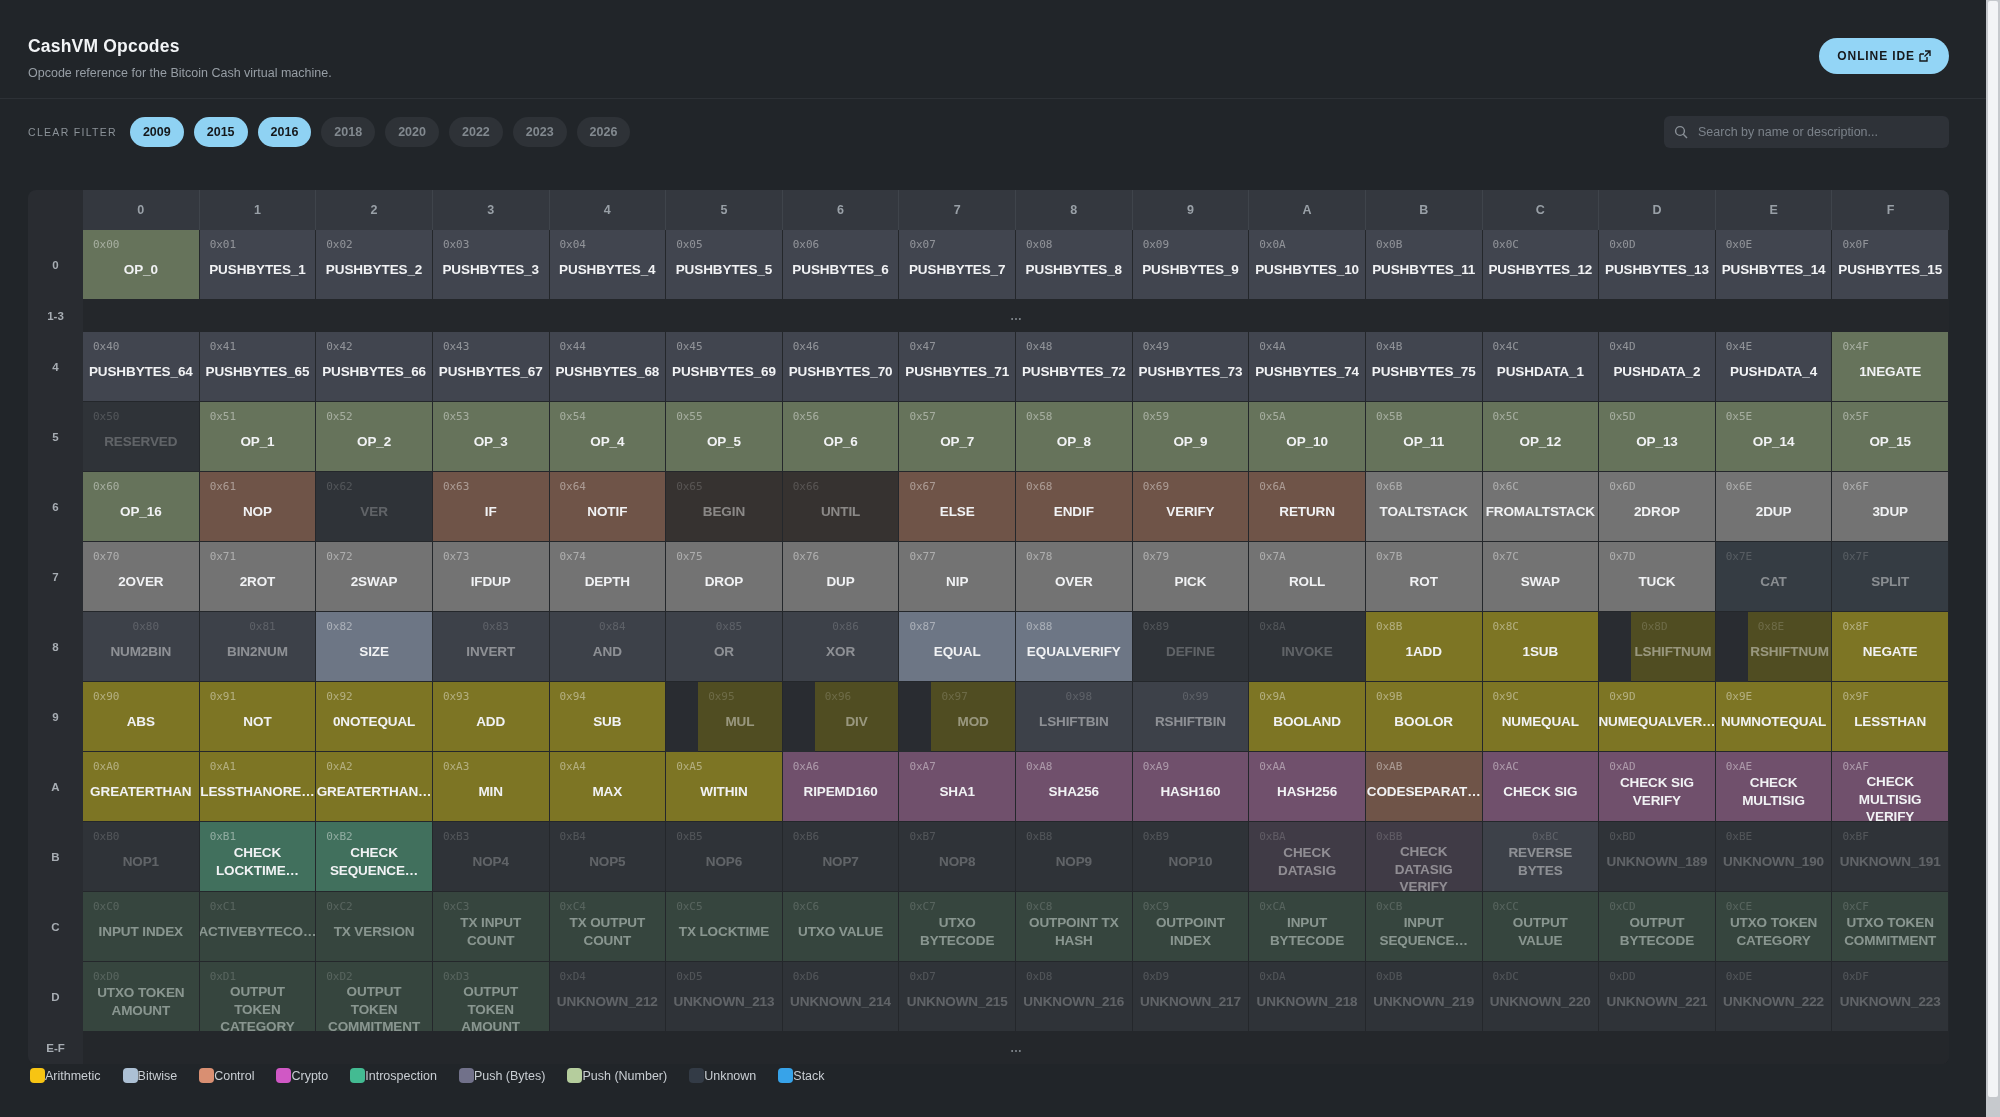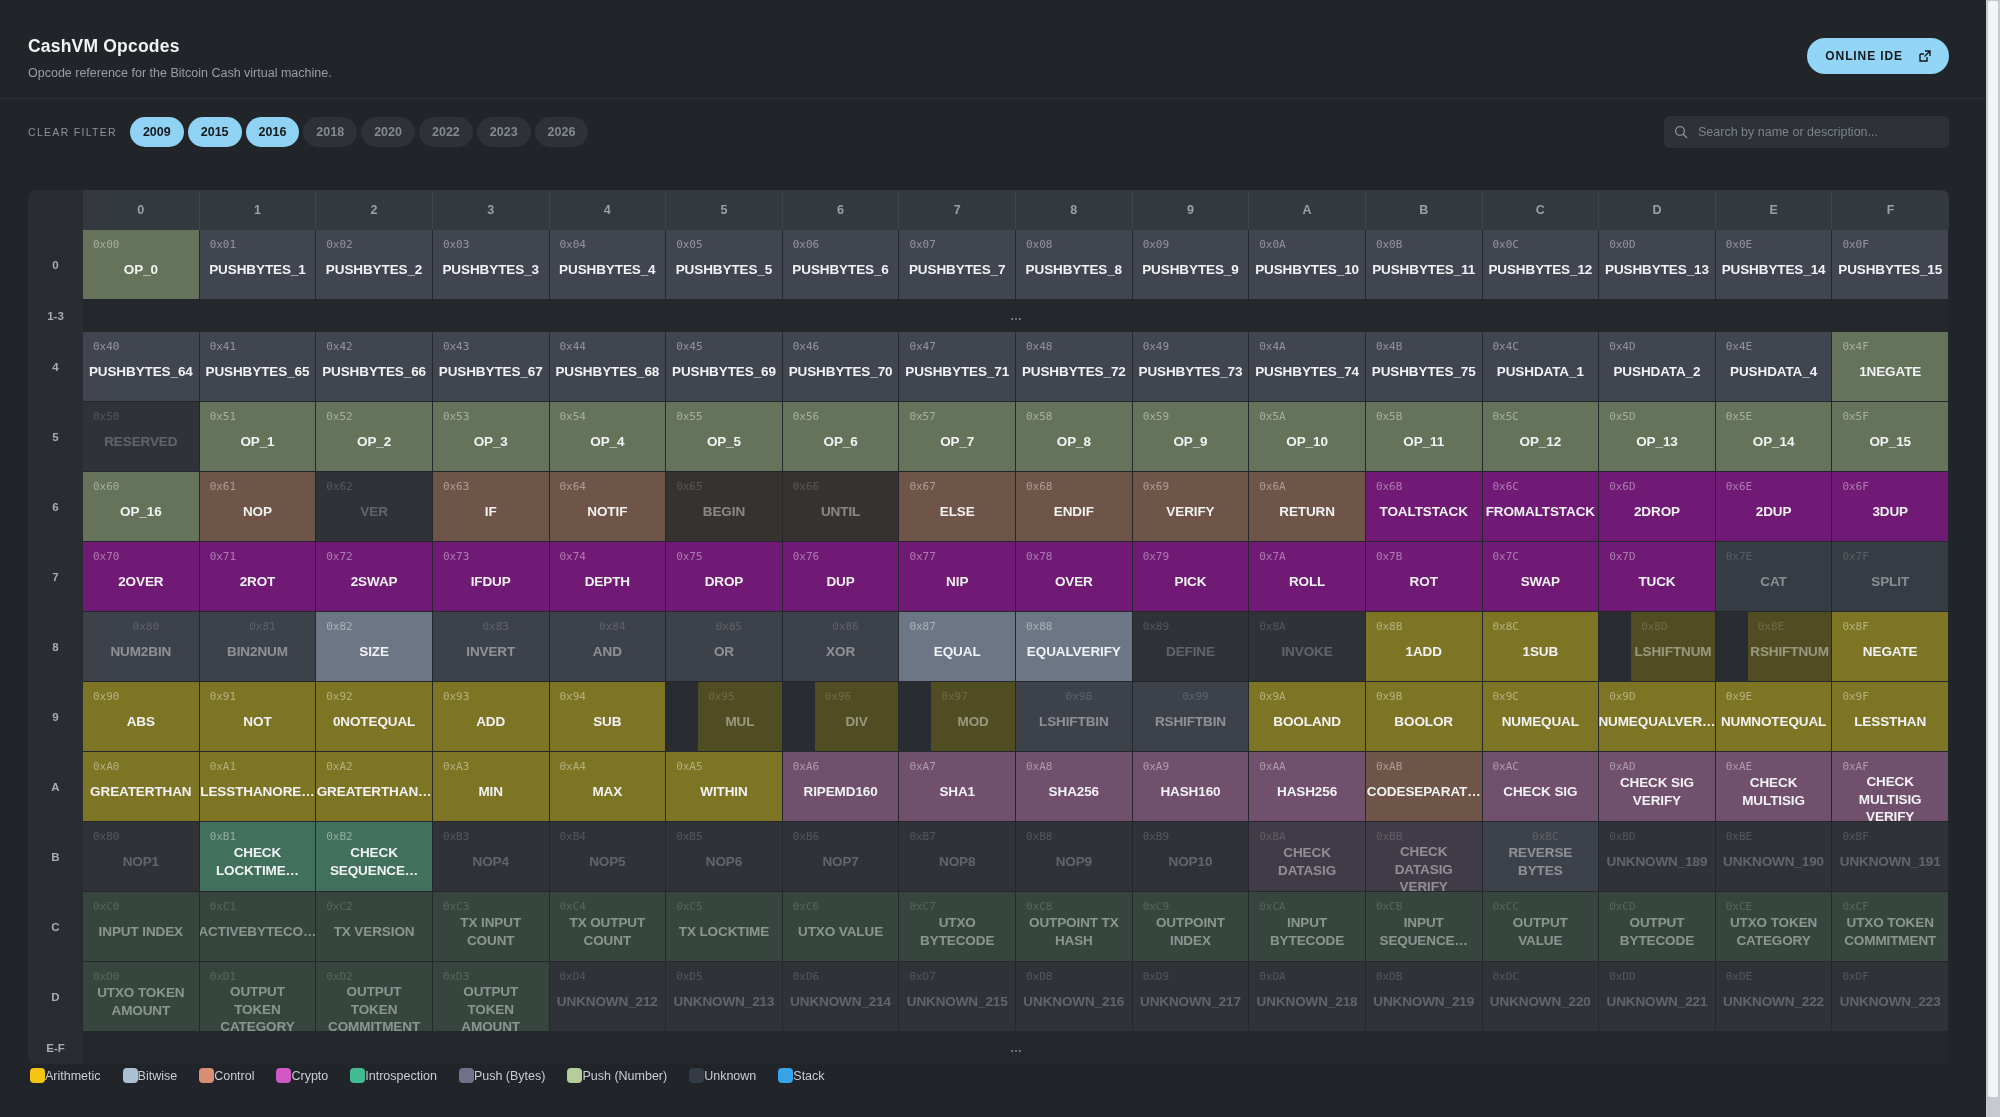--- a/index.html
+++ b/index.html
@@ -3,29 +3,29 @@
 <meta charset="utf-8">
 <style>
   html,body{margin:0;padding:0;background:#212529;}
   body{width:2000px;height:1117px;overflow:hidden;font-family:"Liberation Sans","DejaVu Sans",sans-serif;-webkit-font-smoothing:antialiased;}
   .page{position:relative;width:1986px;height:1117px;}
 
   
   .app-header{position:relative;padding:36px 0 0 28px;}
   .title{font-size:17.5px;font-weight:bold;color:#f2f4f6;letter-spacing:.2px;}
   .subtitle{margin-top:9px;font-size:12.5px;color:#979ea5;}
-  .ide-btn{position:absolute;top:38px;right:37px;height:36px;display:flex;align-items:center;gap:15px;
+  .ide-btn{position:absolute;top:38px;right:37px;height:36px;display:flex;align-items:center;gap:3px;
     padding:0 18px;border-radius:18px;background:#93d5f6;color:#16191c;font-size:12px;font-weight:bold;
     letter-spacing:.9px;cursor:pointer;border:none;}
   .divider{position:absolute;top:98px;left:0;width:1986px;border-top:1px solid #2d3136;}
 
   
   .filterbar{position:absolute;top:117px;left:28px;display:flex;align-items:center;height:30px;}
   .clear-filter{font-size:10.5px;letter-spacing:1.3px;color:#8b9298;margin-right:13px;cursor:pointer;}
-  .chips{display:flex;gap:4px;}
+  .chips{display:flex;gap:10px;}
   .chip{height:30px;display:flex;align-items:center;padding:0 13px;border-radius:15px;background:#2e3237;
     color:#82898f;font-size:12.5px;font-weight:bold;cursor:pointer;}
   .chip.active{background:#8fd2f3;color:#15181b;}
   .searchbox{position:absolute;top:116px;right:37px;width:285px;height:32px;background:#2e3238;border-radius:6px;
     display:flex;align-items:center;padding:0 10px;box-sizing:border-box;}
   .searchbox input{flex:1;background:transparent;border:none;outline:none;color:#c7ccd1;font-size:12.5px;
     font-family:"Liberation Sans","DejaVu Sans",sans-serif;margin-left:8px;}
   .searchbox input::placeholder{color:#7b828a;}
 
   
@@ -45,21 +45,21 @@
     color:rgba(255,255,255,.42);}
   .name{flex:1;display:flex;align-items:center;justify-content:center;text-align:center;
     padding:0 8px 10px;font-size:13.5px;font-weight:bold;letter-spacing:-.1px;line-height:1.3;color:#f1f2f4;}
   .ell{grid-column:2/-1;display:flex;align-items:center;justify-content:center;color:#7b8187;
     font-size:12px;font-weight:bold;background:#24272b;cursor:pointer;line-height:0;}
 
   
   .cat-push-bytes{background:#41454f;}
   .cat-push-number{background:#66735b;}
   .cat-control{background:#6f5448;}
-  .cat-stack{background:#701a75;}
+  .cat-stack{background:#737373;}
   .cat-bitwise{background:#6d7685;}
   .cat-arithmetic{background:#7d7524;}
   .cat-crypto{background:#70506c;}
   .cat-introspection{background:#41705d;}
   .cat-unknown{background:#303439;}
   
   .cell.dim .code{color:rgba(255,255,255,.17);}
   .cell.dim .name{color:rgba(255,255,255,.42);}
   .cell.dim.cat-unknown{background:#2f3338;}
   .cell.dim.cat-unknown .name{color:rgba(255,255,255,.24);}

